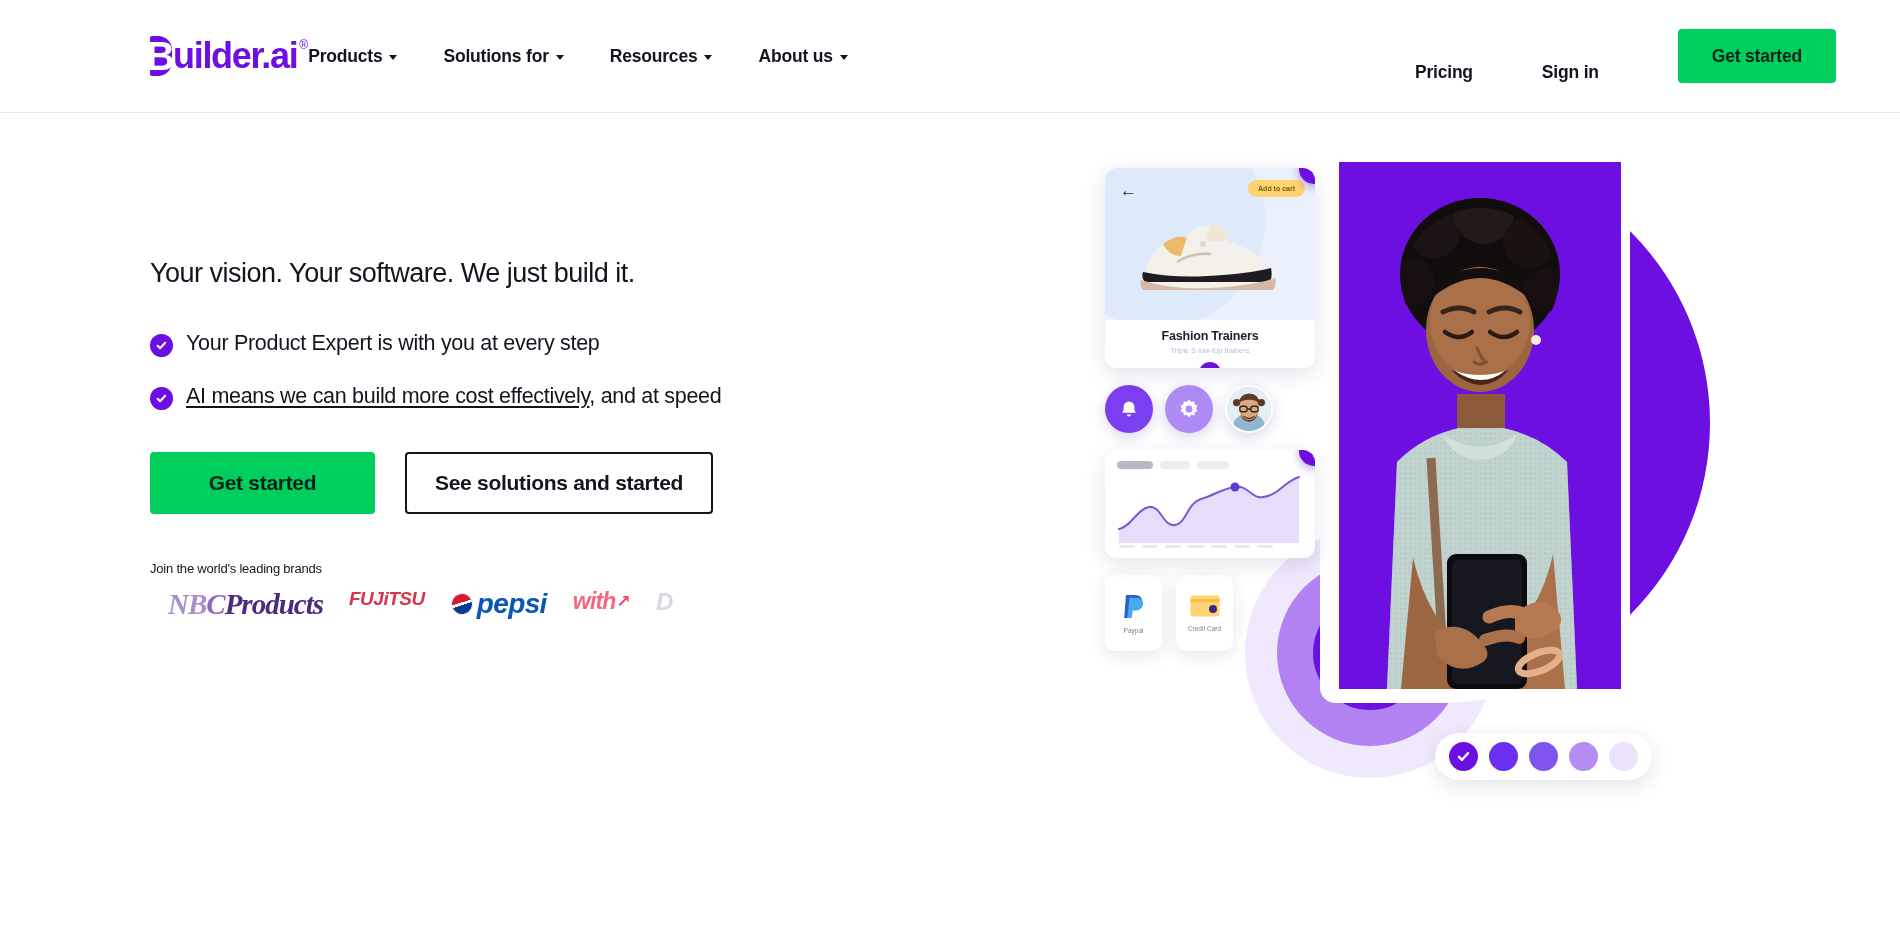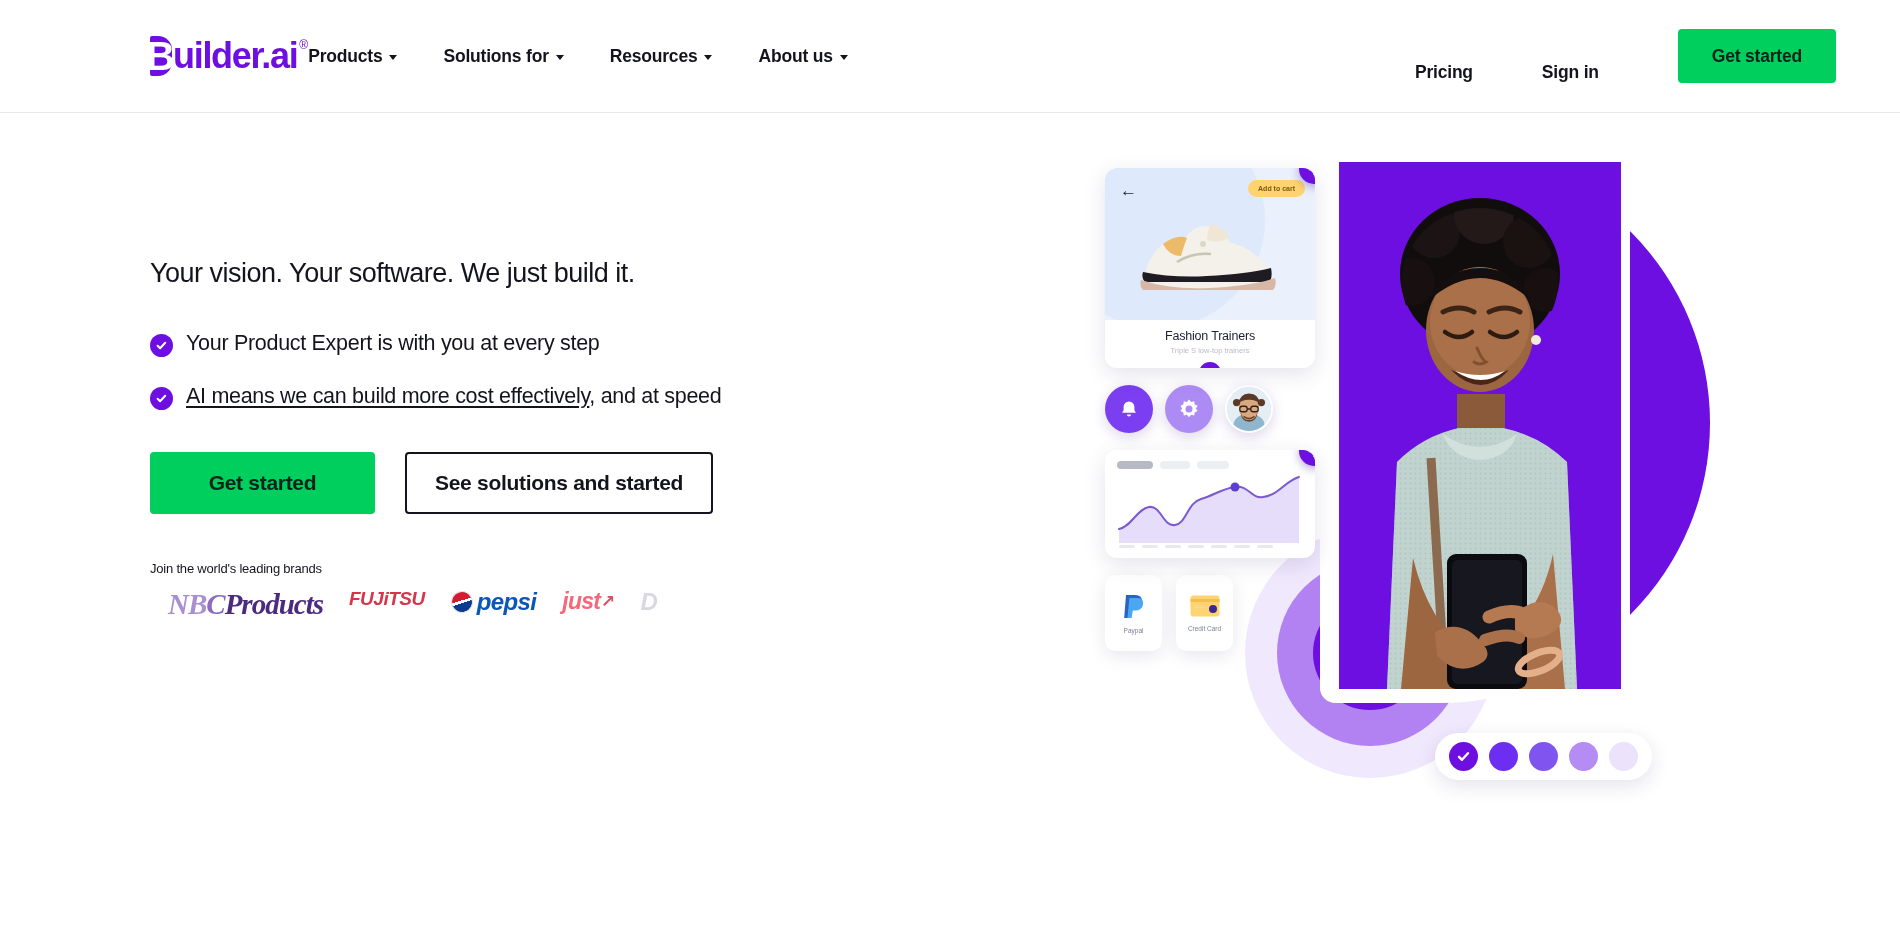--- a/index.html
+++ b/index.html
@@ -234,21 +234,21 @@
   .brand-pepsi {
     display: flex; align-items: center; gap: 4px;
   }
   .pepsi-ball {
     width: 22px; height: 22px; border-radius: 50%;
     background: linear-gradient(#d31b33 0 42%, #ffffff 42% 56%, #0b3b8f 56% 100%);
     border: 1px solid #e3e3e8;
     transform: rotate(-18deg);
   }
   .pepsi-text {
-    color: #0b57b8; font-size: 24px; font-weight: 700; letter-spacing: -0.6px;
+    color: #0b57b8; font-size: 28px; font-weight: 700; letter-spacing: -0.6px;
   }
   .brand-makro {
     color: #f4687a;
     font-size: 23px;
     font-weight: 700;
     letter-spacing: -0.8px;
     display: flex; align-items: center; gap: 1px;
   }
   .makro-arrow { color: #e8475f; font-size: 17px; }
   .brand-partial {
@@ -364,21 +364,21 @@
     white-space: nowrap;
   }
   .shoe-img {
     position: absolute;
     left: 28px; top: 42px;
     width: 150px; height: 84px;
   }
   .shoe-title {
     text-align: center;
     font-size: 12.5px;
-    font-weight: 400;
+    font-weight: 700;
     color: #1c2033;
     margin-top: 9px;
     letter-spacing: -0.2px;
   }
   .shoe-sub {
     text-align: center;
     font-size: 7.5px;
     color: #b9bccb;
     margin-top: 3px;
   }
@@ -563,21 +563,21 @@
         <span class="n">NB</span>
           <span class="c">C</span>
           <span class="u">Products</span>
       </span>
       <span class="brand-fujitsu">FUJiTSU</span>
       <span class="brand-pepsi">
         <span class="pepsi-ball"></span>
         <span class="pepsi-text">pepsi</span>
       </span>
       <span class="brand-makro">
-        <span>just</span>
+        <span>with</span>
           <span class="makro-arrow">↗</span>
       </span>
       <span class="brand-partial">D</span>
     </div>
   </div>
 
   <div class="hero-art">
 
     <div class="rings">
       <div class="ring-outer"></div>

